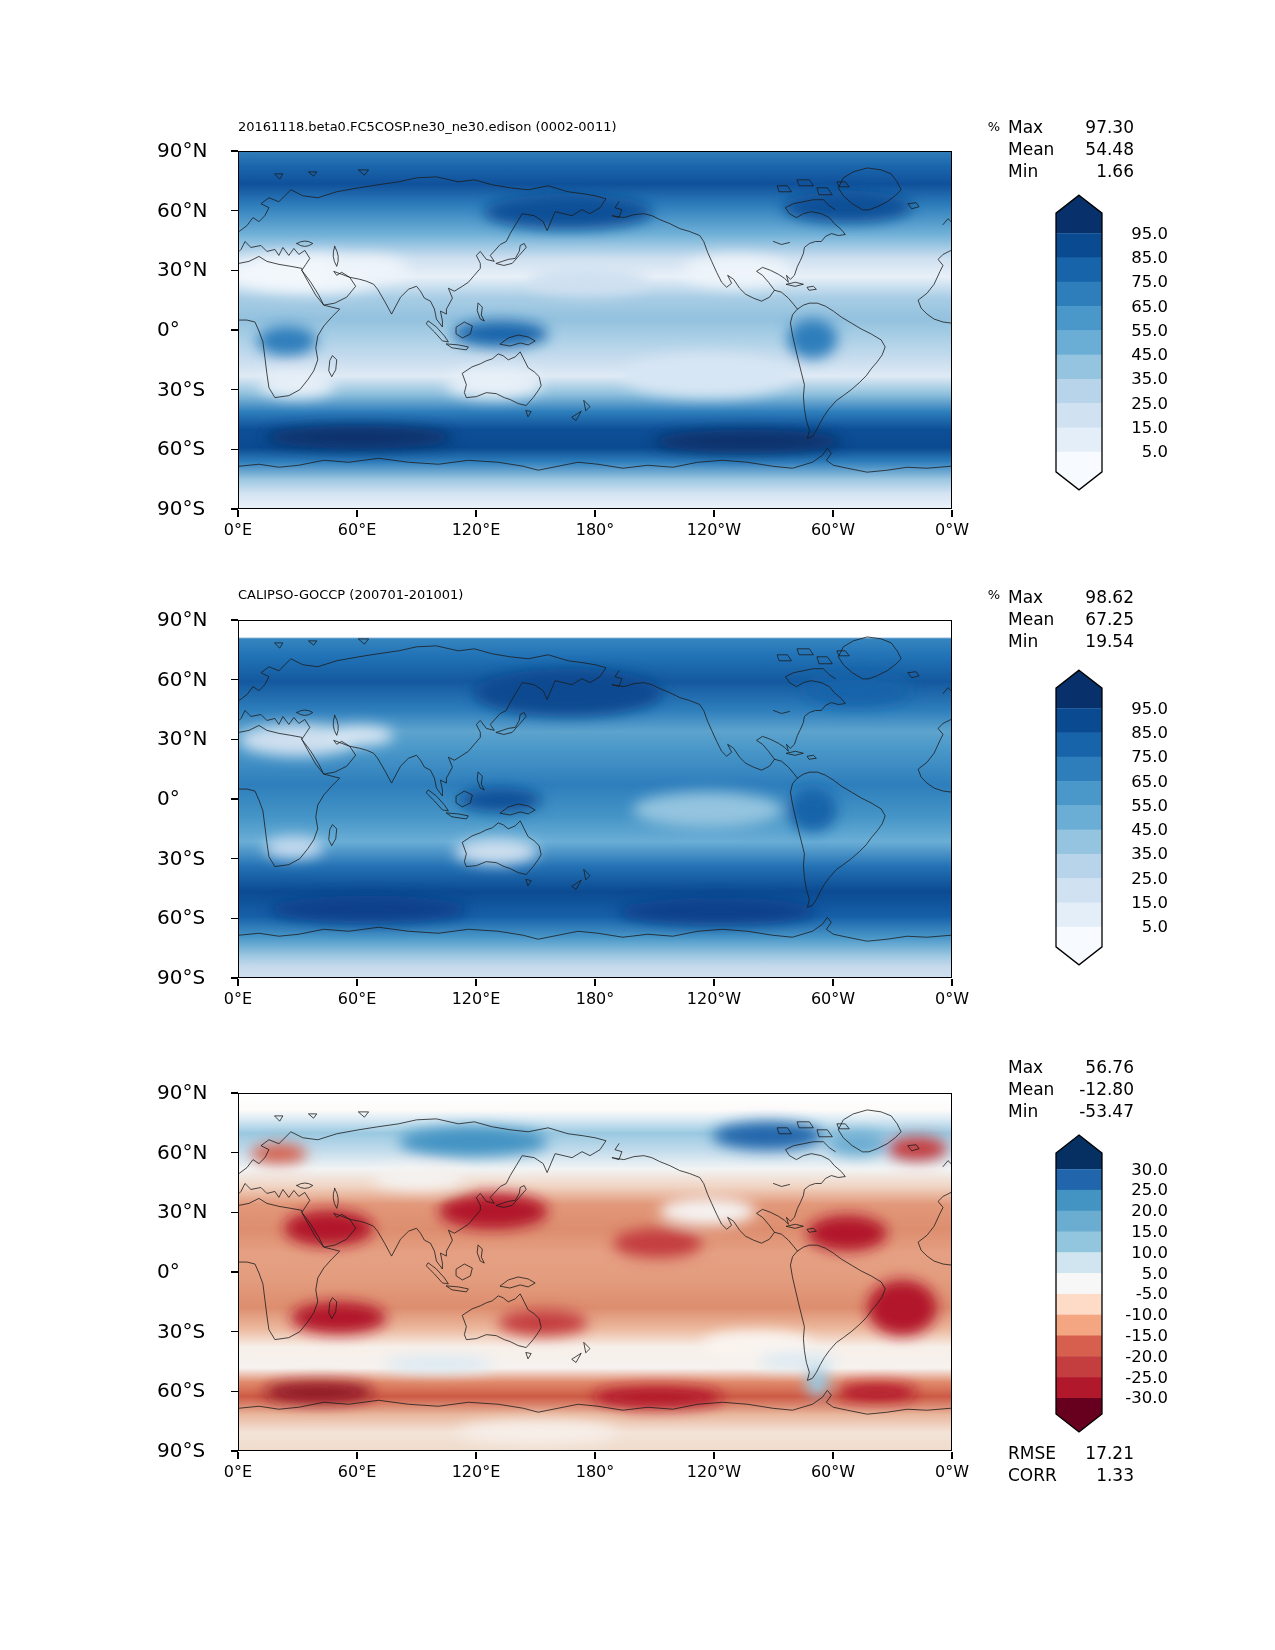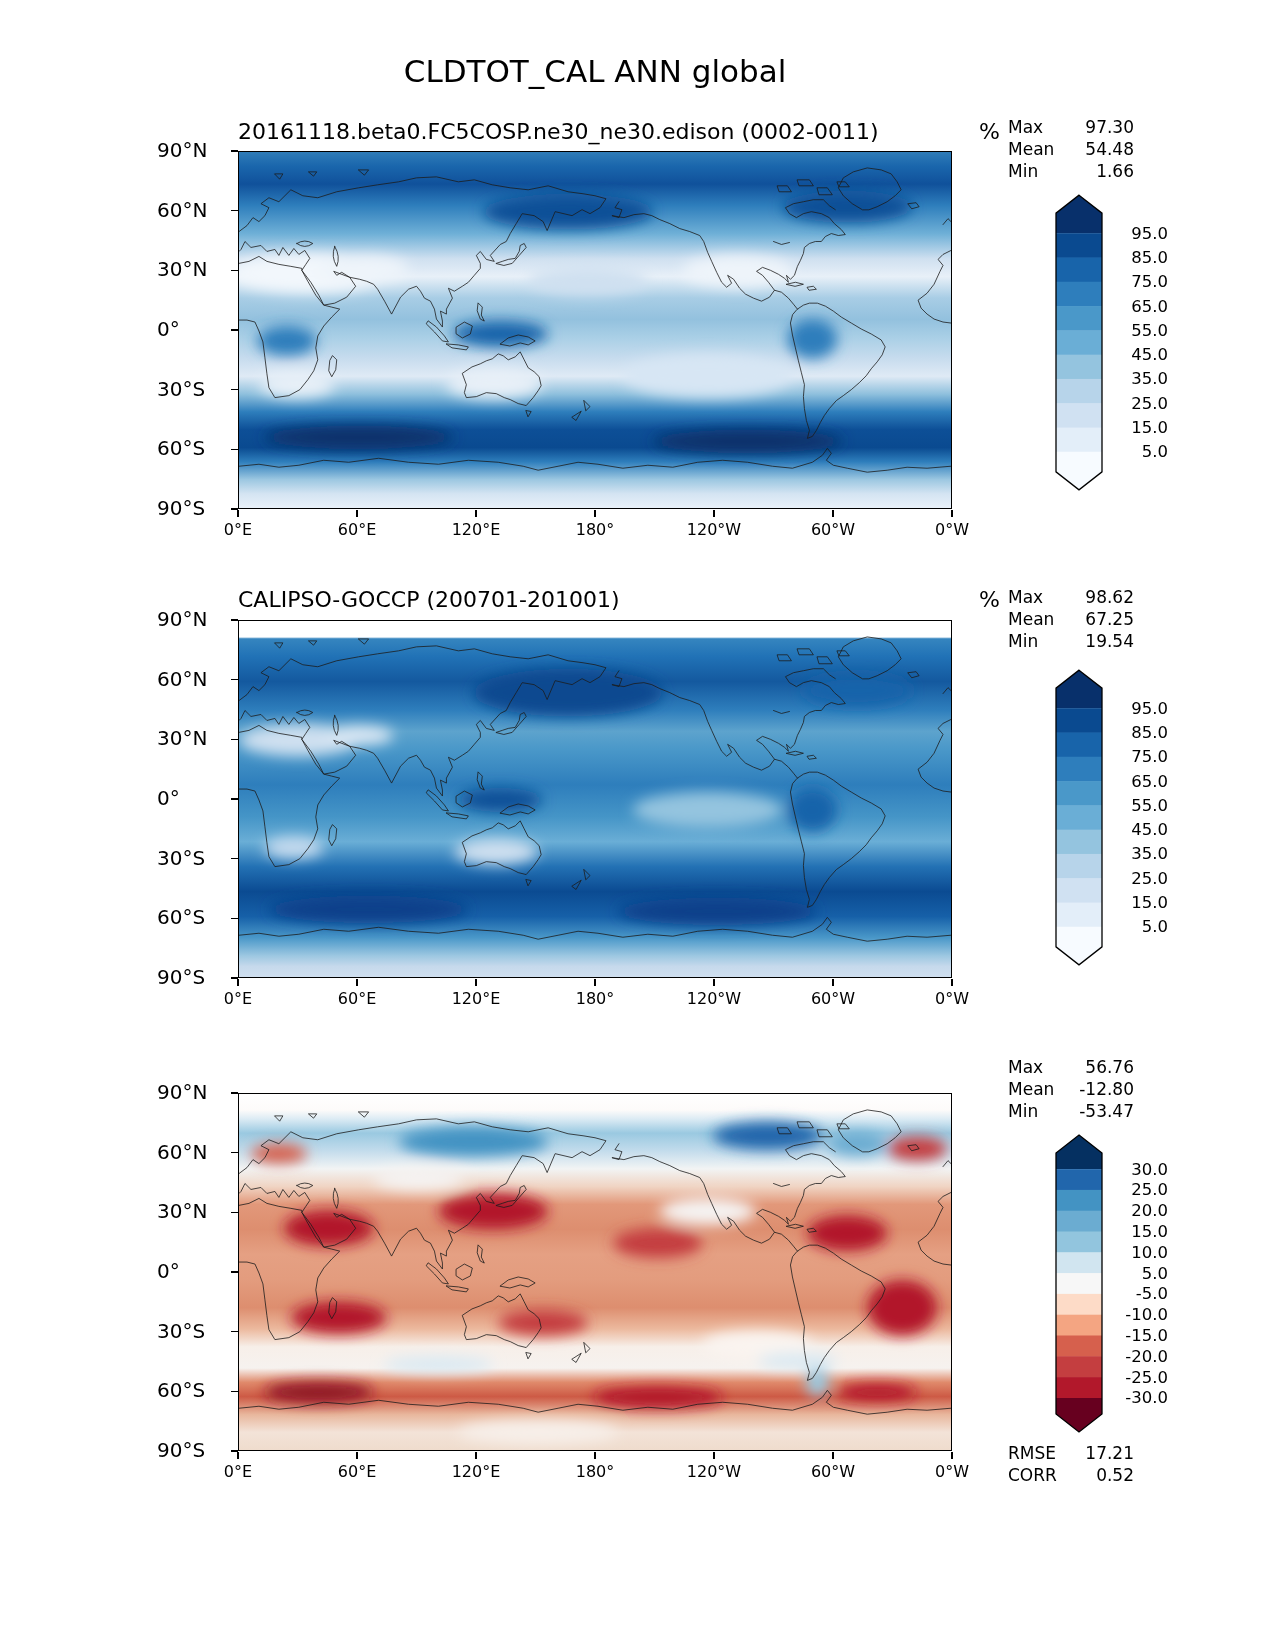--- a/index.html
+++ b/index.html
@@ -1,19 +1,19 @@
 <!DOCTYPE html>
 <html><head>
 <meta charset="utf-8">
 <style>
   html,body{margin:0;padding:0;background:#fff;}
   body{font-family:"DejaVu Sans","Liberation Sans",sans-serif;color:#000;}
   #page{position:relative;width:1275px;height:1650px;background:#fff;overflow:hidden;}
   .fig-title{position:absolute;left:238px;width:714px;top:53px;text-align:center;font-size:31px;white-space:nowrap;}
-  .sub-row{position:absolute;left:238px;width:762px;display:flex;justify-content:space-between;font-size:22px;white-space:nowrap;gap:21px;}
+  .sub-row{position:absolute;left:238px;width:762px;display:flex;justify-content:space-between;font-size:13px;white-space:nowrap;gap:21px;}
   .p3-title{position:absolute;left:238px;width:714px;text-align:center;font-size:18px;white-space:nowrap;}
   .map-frame{position:absolute;left:238px;width:714px;height:358px;border:1.5px solid #000;box-sizing:border-box;background:#fff;}
   .map-frame svg{position:absolute;left:0;top:0;width:100%;height:100%;display:block;}
   .stats{position:absolute;left:1008px;width:126px;font-size:17px;}
   .srow{display:flex;justify-content:space-between;line-height:22px;}
   .sval{text-align:center;}
   .cbar{position:absolute;left:1056px;overflow:visible;}
   .metrics{position:absolute;left:1008px;width:126px;font-size:17px;}
   .ytick{position:absolute;width:66px;font-size:20px;line-height:21px;white-space:nowrap;}
   .xtick{position:absolute;width:90px;text-align:center;font-size:16px;line-height:21px;white-space:nowrap;}
@@ -115,21 +115,20 @@
       <path d="M549,133 L558,131 L566,133 L558,135 Z M570,136 L576,135 L579,138 L572,139 Z"></path>
       <path d="M560,158 L566,154 L572,152 L580,152 L588,155 L596,160 L604,166 L614,172 L624,178 L634,183 L644,189 L648,196 L645,204 L640,211 L634,218 L629,225 L622,232 L614,239 L606,245 L599,250 L592,258 L587,265 L583,272 L579,280 L575,286 L570,288 L572,280 L569,270 L567,258 L566,246 L567,234 L564,222 L561,210 L558,197 L555,184 L553,172 L555,164 Z"></path>
       <path d="M0,316 L20,314 L40,317 L60,315 L85,310 L110,312 L140,308 L170,312 L200,314 L230,310 L260,312 L285,316 L300,320 L320,316 L340,312 L360,314 L385,318 L410,315 L435,317 L460,312 L485,310 L510,312 L535,316 L555,318 L575,312 L585,305 L590,298 L594,303 L589,310 L596,315 L610,318 L630,322 L650,320 L670,317 L690,318 L714,316"></path>
       <path d="M58,92 Q66,87 74,92 Q66,98 58,92 Z M96,95 Q102,105 98,115 Q92,105 96,95 Z M536,90 l8,3 l8,-2"></path>
     </g>
   </defs>
 </svg>
 
 <div id="page">
 
-  <div class="fig-title">CLDTOT_CAL ANN global</div>
 
   <div class="sub-row" style="top:119px">
     <span>20161118.beta0.FC5COSP.ne30_ne30.edison (0002-0011)</span>
     <span>%</span>
   </div>
   <div class="stats" style="top:116px">
     <div class="srow">
         <span>Max</span>
         <span class="sval">97.30</span>
       </div>
@@ -323,21 +322,21 @@
       <text x="112" y="242" font-size="16.5" fill="#000" text-anchor="end" dominant-baseline="central">-25.0</text>
       <text x="112" y="262.8" font-size="16.5" fill="#000" text-anchor="end" dominant-baseline="central">-30.0</text>
     </svg>
   <div class="metrics" style="top:1442px">
     <div class="srow">
         <span>RMSE</span>
         <span class="sval">17.21</span>
       </div>
     <div class="srow">
         <span>CORR</span>
-        <span class="sval">0.52</span>
+        <span class="sval">1.33</span>
       </div>
   </div>
 
 <span class="ytick" style="left: 157px; top: 140px;">90°N</span>
     <div class="ymark" style="left: 231px; top: 150.25px;"></div>
     <span class="ytick" style="left: 157px; top: 199.667px;">60°N</span>
     <div class="ymark" style="left: 231px; top: 209.917px;"></div>
     <span class="ytick" style="left: 157px; top: 259.333px;">30°N</span>
     <div class="ymark" style="left: 231px; top: 269.583px;"></div>
     <span class="ytick" style="left: 157px; top: 319px;">0°</span>

